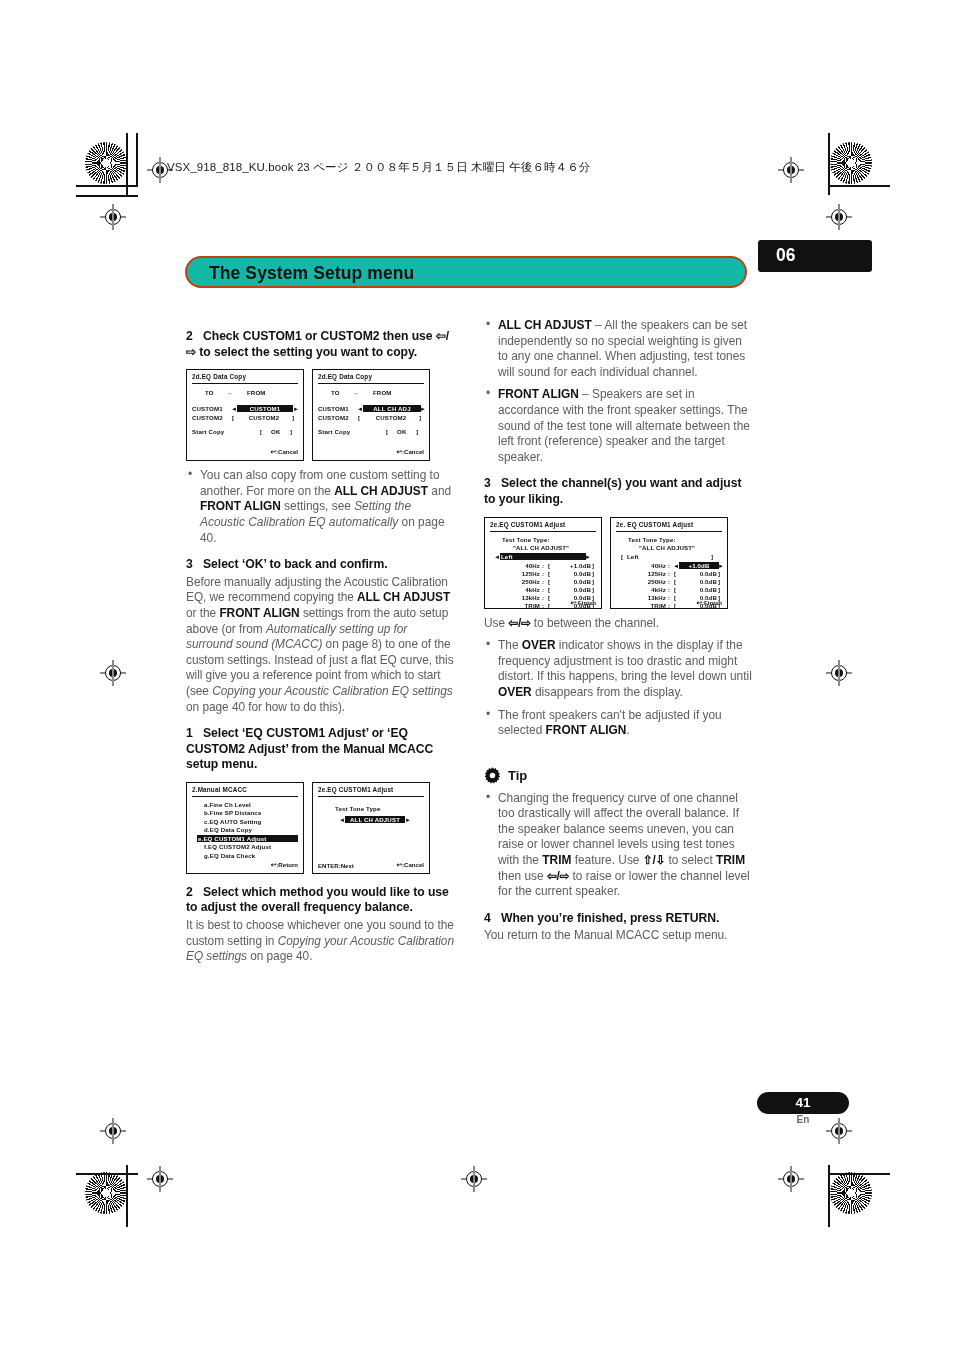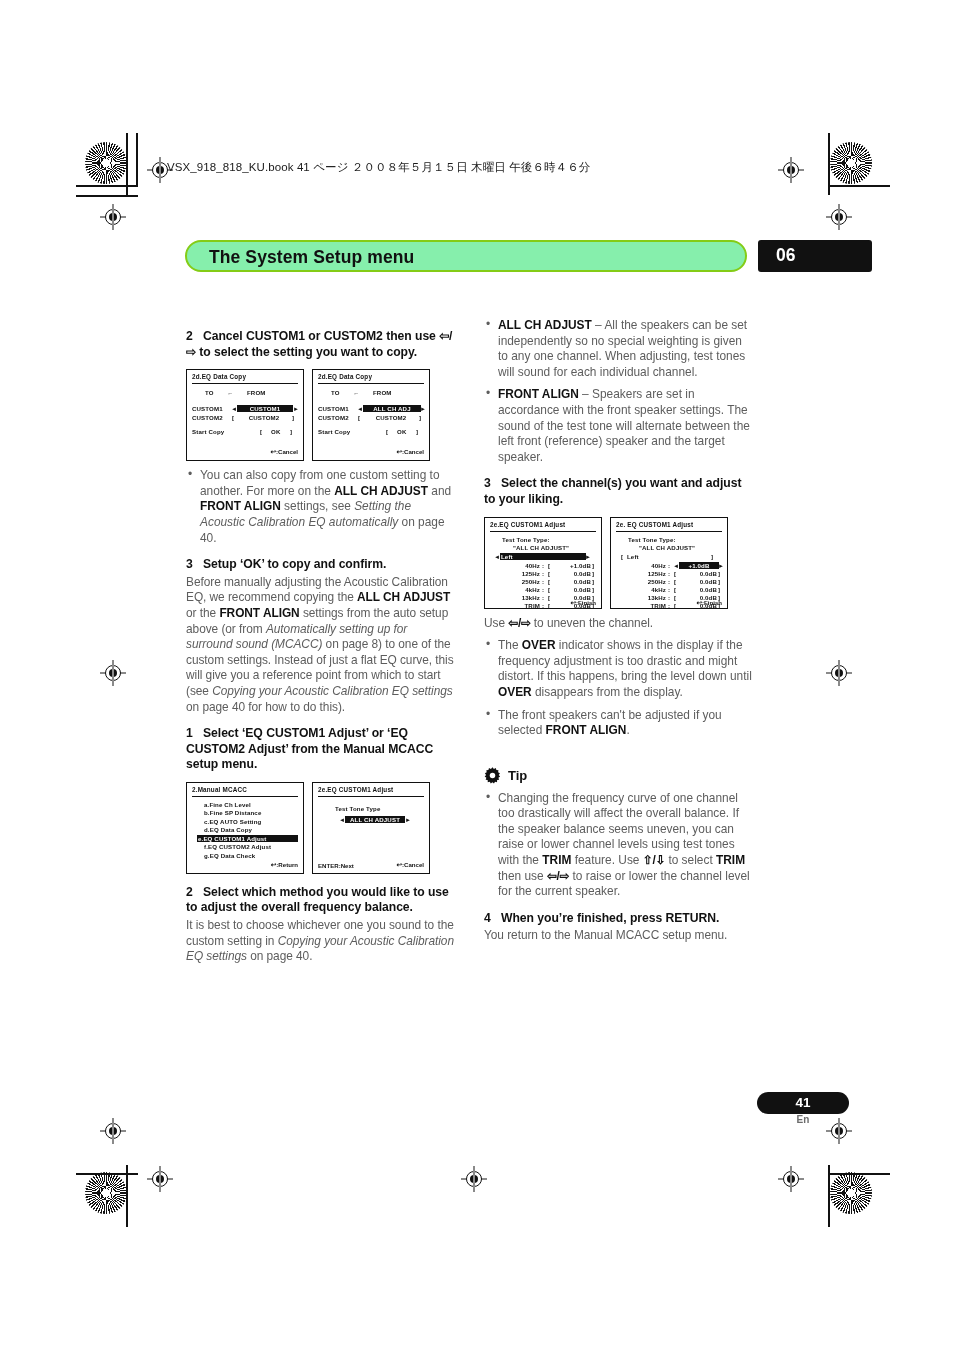--- a/index.html
+++ b/index.html
@@ -46,23 +46,23 @@
 
   
   .filebar {
     position:absolute; left:167px; top:160px; font-size:11.5px;
     color:#1a1a1a; letter-spacing:0.1px; white-space:nowrap;
     font-family:"Liberation Sans", sans-serif;
   }
 
   
   .runhead {
-    position:absolute; left:185px; top:240px; width:562px; height:32px;
-    border:2px solid #84cc16; border-radius:16px; box-sizing:border-box;
-    background:#86efac;
+    position:absolute; left:185px; top:256px; width:562px; height:32px;
+    border:2px solid #c2410c; border-radius:16px; box-sizing:border-box;
+    background:#14b8a6;
   }
   .runhead-title {
     position:absolute; left:22px; top:5px;
     font-size:17.5px; font-weight:bold; color:#111;
     letter-spacing:0.1px;
   }
   .chapbox {
     position:absolute; left:758px; top:240px; width:114px; height:32px;
     background:#111; border-radius:3px;
   }
@@ -223,33 +223,33 @@
 <div class="regtarget" style="left:778px; top:1166px;">
     <u></u>
     <i></i>
   </div>
 <div class="starburst" style="left:830px; top:1172px;"></div>
 <div class="crop-corner" style="left:820px; top:1165px; width:120px; height:80px;">
   <span style="left:8px; top:0; width:1.7px; height:62px;"></span>
   <span style="left:8px; top:8px; width:62px; height:1.7px;"></span>
 </div>
 
-<div class="filebar">VSX_918_818_KU.book  41 ページ  ２００８年５月１５日  木曜日  午後６時４６分</div>
+<div class="filebar">VSX_918_818_KU.book  23 ページ  ２００８年５月１５日  木曜日  午後６時４６分</div>
 
 <div class="runhead">
   <div class="runhead-title">The System Setup menu</div>
 </div>
 <div class="chapbox">
   <span>06</span>
 </div>
 
 <div class="col col-left">
 
   <div class="step">
-    <span class="num">2</span><span>Cancel CUSTOM1 or CUSTOM2 then use </span><span class="arrow">⇦/⇨</span><span> to select the setting you want to copy.</span>
+    <span class="num">2</span><span>Check CUSTOM1 or CUSTOM2 then use </span><span class="arrow">⇦/⇨</span><span> to select the setting you want to copy.</span>
   </div>
 
   <div class="screens">
 
     <div class="lcd">
       <div class="lcd-title">2d.EQ  Data  Copy</div>
       <div class="lcd-rule"></div>
       <div class="lcd-row" style="left:18px; top:19px;">TO</div>
       <div class="lcd-row" style="left:40px; top:19px;">←</div>
       <div class="lcd-row" style="left:60px; top:19px;">FROM</div>
@@ -296,21 +296,21 @@
 
       <div class="lcd-foot"><span class="retglyph">↩</span><span>:Cancel</span></div>
     </div>
   </div>
 
   <ul class="bullets">
     <li><span>You can also copy from one custom setting to another. For more on the </span><b class="k">ALL CH ADJUST</b><span> and </span><b class="k">FRONT ALIGN</b><span> settings, see </span><i class="em">Setting the Acoustic Calibration EQ automatically</i><span> on page 40.</span></li>
   </ul>
 
   <div class="step">
-    <span class="num">3</span><span>Setup ‘OK’ to copy and confirm.</span>
+    <span class="num">3</span><span>Select ‘OK’ to back and confirm.</span>
   </div>
 
 
   <p class="body-txt"><span>Before manually adjusting the Acoustic Calibration EQ, we recommend copying the </span><b class="k">ALL CH ADJUST</b><span> or the </span><b class="k">FRONT ALIGN</b><span> settings from the auto setup above (or from </span><i class="em">Automatically setting up for surround sound (MCACC)</i><span> on page 8) to one of the custom settings. Instead of just a flat EQ curve, this will give you a reference point from which to start (see </span><i class="em">Copying your Acoustic Calibration EQ settings</i><span> on page 40 for how to do this).</span></p>
 
   <div class="step">
     <span class="num">1</span><span>Select ‘EQ CUSTOM1 Adjust’ or ‘EQ CUSTOM2 Adjust’ from the Manual MCACC setup menu.</span>
   </div>
 
   <div class="screens">
@@ -450,21 +450,21 @@
       <div class="lcd-row" style="left:17px; top:84px; width:38px; text-align:right;">TRIM</div>
       <div class="lcd-row" style="left:57px; top:84px;">:</div>
       <div class="lcd-row" style="left:63px; top:84px;">[</div>
       <div class="lcd-row" style="left:66px; top:84px; width:40px; text-align:right;">0.0dB</div>
       <div class="lcd-row" style="left:107px; top:84px;">]</div>
 
       <div class="lcd-foot" style="bottom:1px;"><span class="retglyph">↩</span><span>:Finish</span></div>
     </div>
   </div>
 
-  <p class="body-txt para"><span>Use </span><span class="arrow">⇦/⇨</span><span> to uneven the channel.</span></p>
+  <p class="body-txt para"><span>Use </span><span class="arrow">⇦/⇨</span><span> to between the channel.</span></p>
 
 
   <ul class="bullets">
     <li><span>The </span><b class="k">OVER</b><span> indicator shows in the display if the frequency adjustment is too drastic and might distort. If this happens, bring the level down until </span><b class="k">OVER</b><span> disappears from the display.</span></li>
     <li><span>The front speakers can't be adjusted if you selected </span><b class="k">FRONT ALIGN</b><span>.</span></li>
   </ul>
 
   <div class="tipwrap">
     <div class="tiphead">
       <svg class="gear" viewBox="0 0 32 32">

